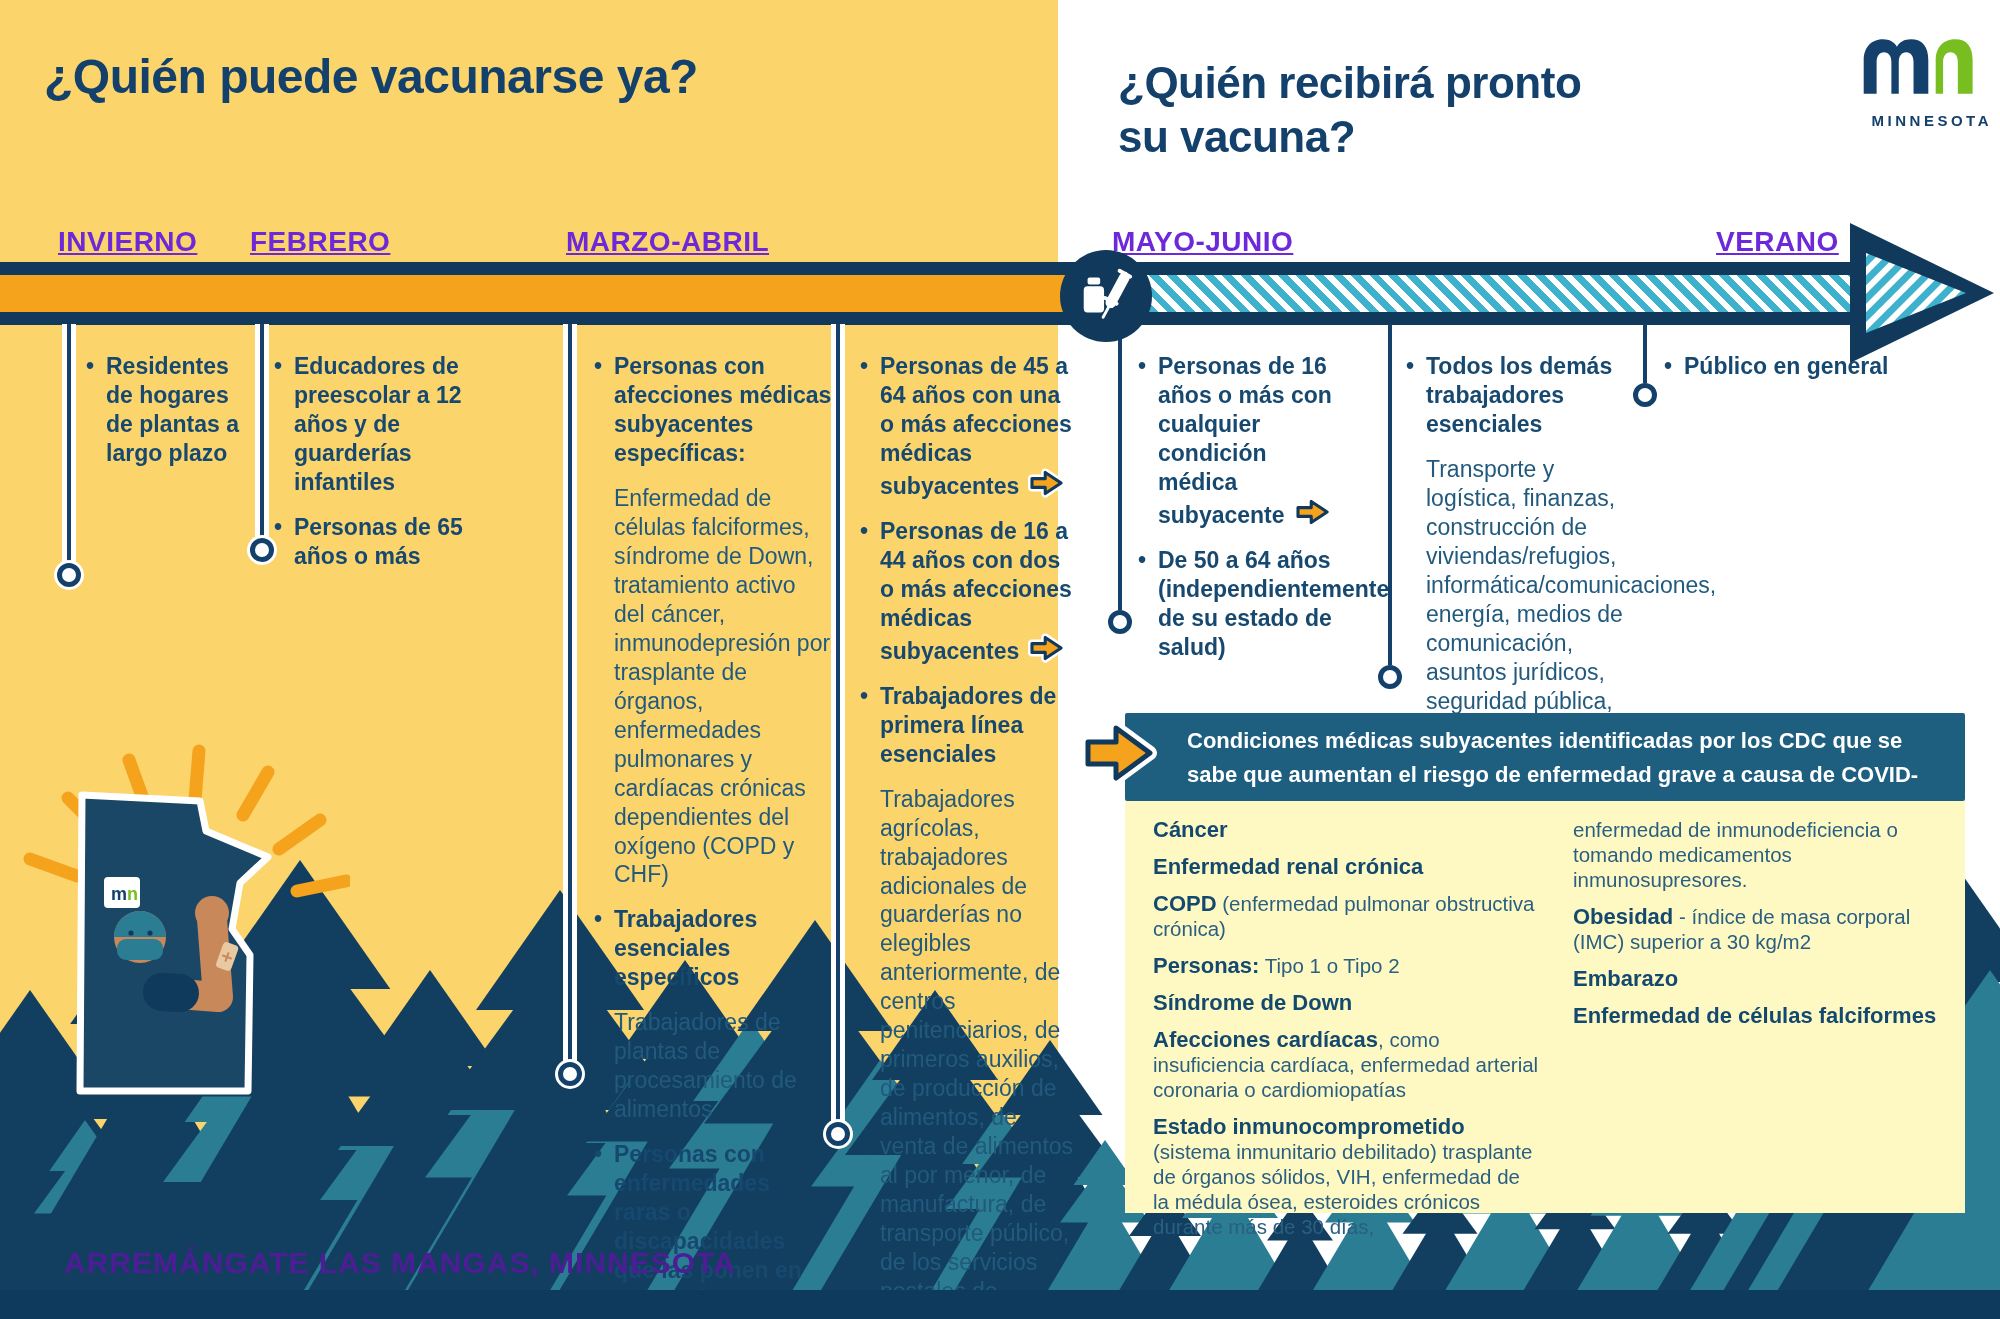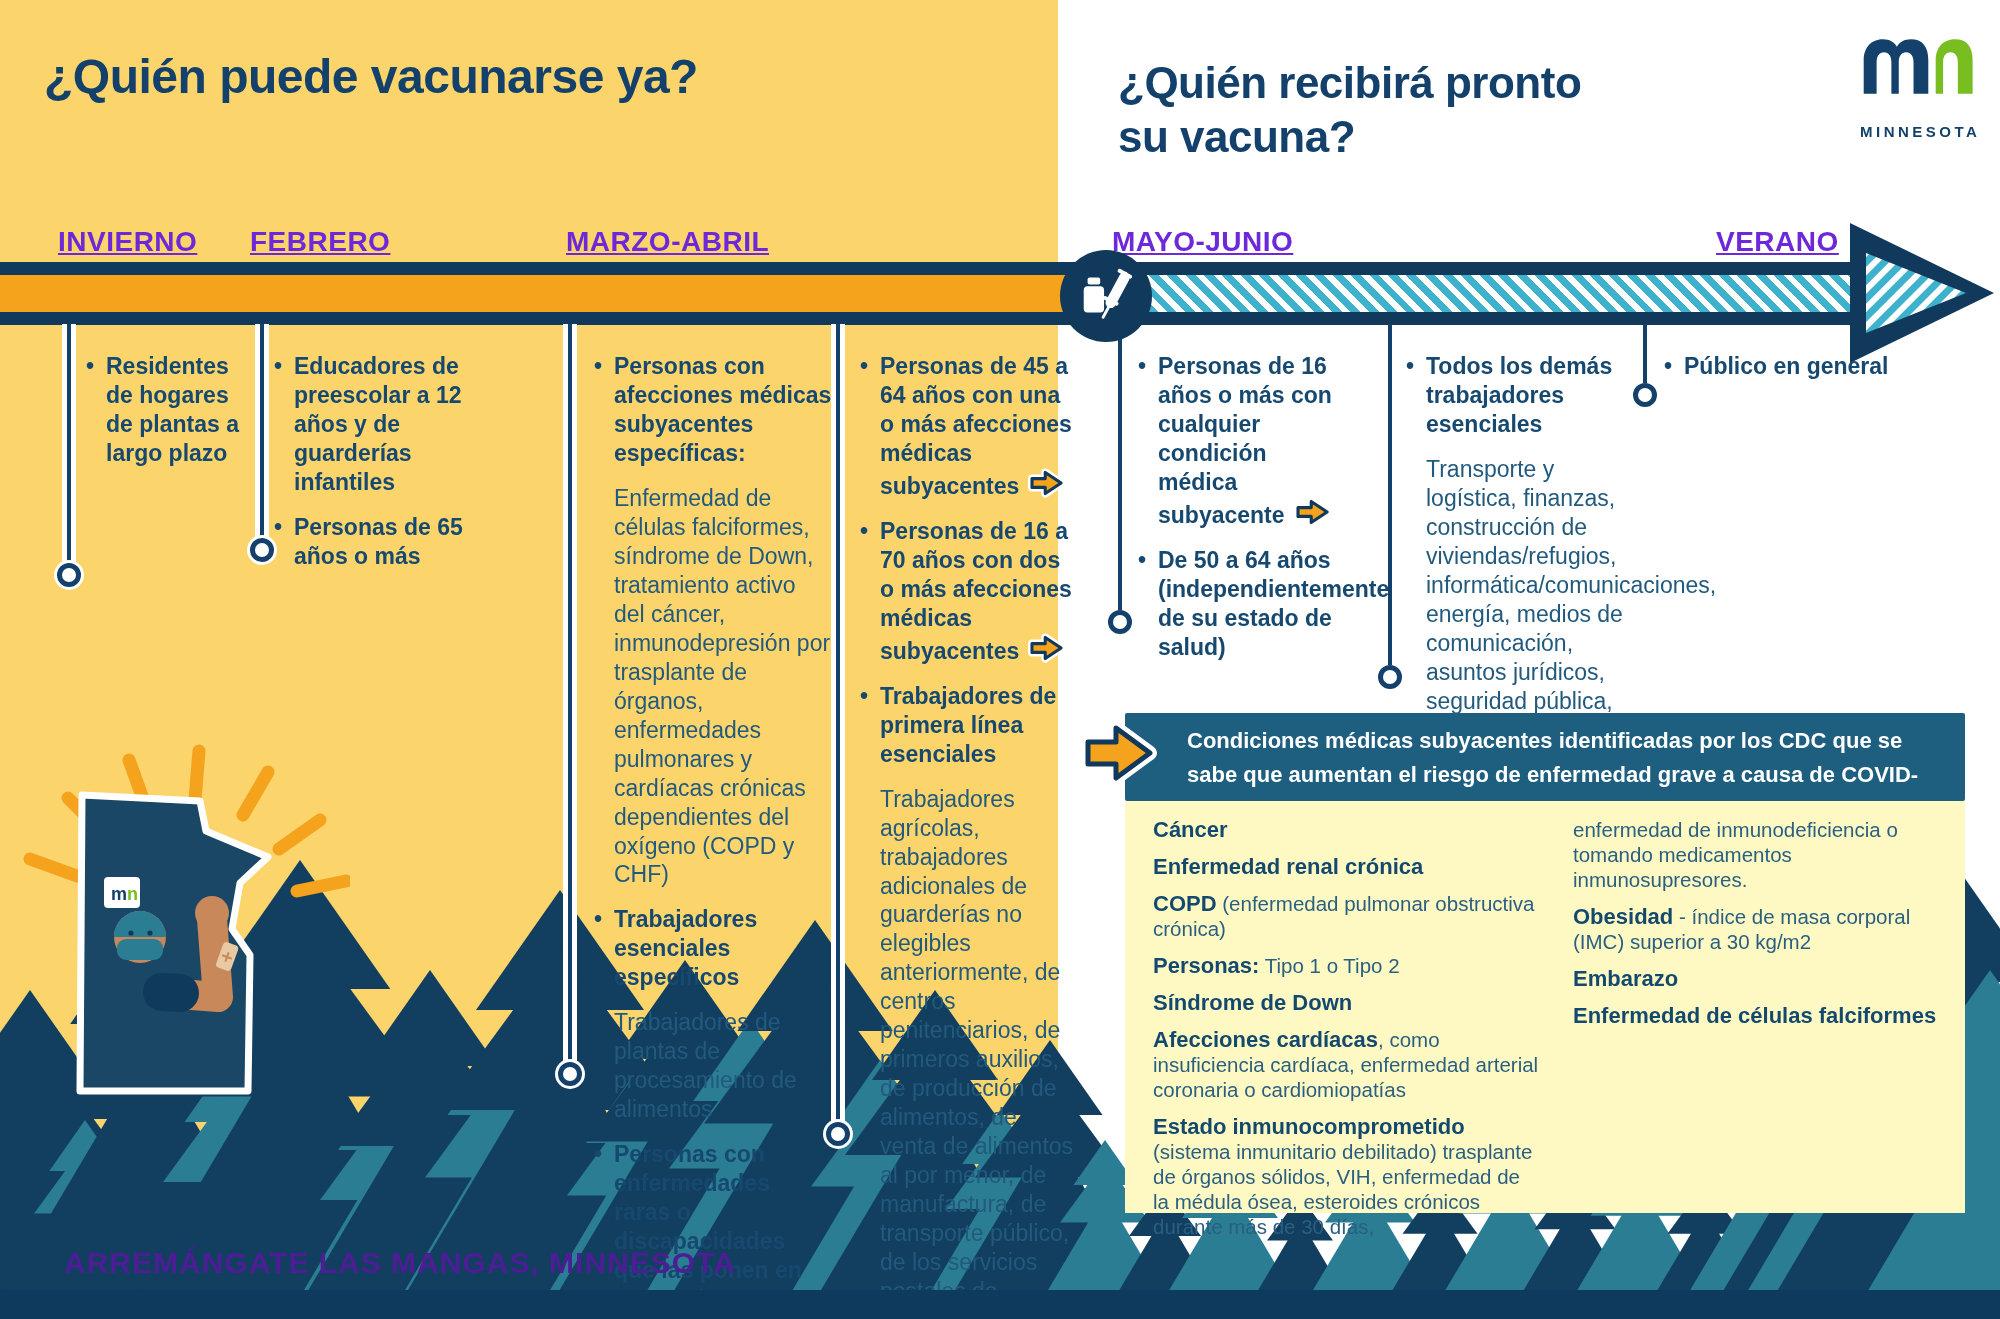--- a/index.html
+++ b/index.html
@@ -61,21 +61,21 @@
 
   
   .forest{left:0;top:722px;width:2000px;height:568px;z-index:3;}
   .figure{left:10px;top:700px;z-index:4;}
   .tagline{left:64px;top:1246px;z-index:9;color:#4c1d95;font-weight:700;
            font-size:30px;letter-spacing:1px;}
   .bottom-bar{left:0;top:1290px;width:2000px;height:29px;background:#0E3A5E;z-index:9;}
 
   
   .mn-logo{left:1860px;top:36px;width:132px;z-index:6;text-align:left;}
-  .mn-caption{color:#14416B;font-weight:700;font-size:15px;letter-spacing:3.5px;margin-top:21px;}
+  .mn-caption{color:#14416B;font-weight:700;font-size:15px;letter-spacing:3.5px;margin-top:10px;text-align:right;}
 </style>
 </head>
 <body>
 
 <div class="canvas">
 
   <div class="abs bg-yellow"></div>
   <div class="abs bg-white"></div>
 
   <div class="abs title-main title-left">¿Quién puede vacunarse ya?</div>
@@ -158,21 +158,21 @@
       <div class="item"><span>Enfermedad de células falciformes, síndrome de Down, tratamiento activo del cáncer, inmunodepresión por trasplante de órganos, enfermedades pulmonares y cardíacas crónicas dependientes del oxígeno (COPD y CHF)</span></div>
       <div class="item bullet bold"><span>Trabajadores esenciales específicos</span></div>
       <div class="item"><span>Trabajadores de plantas de procesamiento de alimentos</span></div>
       <div class="item bullet bold"><span>Personas con enfermedades raras o discapacidades que las ponen en mayor riesgo.</span></div>
     </div>
   <div class="abs col" id="col3" style="left:858px;top:352px;width:216px">
       <div class="item bullet bold"><span>Personas de 45 a 64 años con una o más afecciones médicas subyacentes</span><svg width="40" height="30" viewBox="0 0 44 34" class="inline-arrow">
           <path d="M5,12 h15 v-7 l18,12 -18,12 v-7 h-15 z" fill="none" stroke="#ffffff" stroke-width="9" stroke-linejoin="round"></path>
           <path d="M5,12 h15 v-7 l18,12 -18,12 v-7 h-15 z" fill="#F5A21D" stroke="#11395C" stroke-width="3.5" stroke-linejoin="round"></path>
         </svg></div>
-      <div class="item bullet bold"><span>Personas de 16 a 70 años con dos o más afecciones médicas subyacentes</span><svg width="40" height="30" viewBox="0 0 44 34" class="inline-arrow">
+      <div class="item bullet bold"><span>Personas de 16 a 44 años con dos o más afecciones médicas subyacentes</span><svg width="40" height="30" viewBox="0 0 44 34" class="inline-arrow">
           <path d="M5,12 h15 v-7 l18,12 -18,12 v-7 h-15 z" fill="none" stroke="#ffffff" stroke-width="9" stroke-linejoin="round"></path>
           <path d="M5,12 h15 v-7 l18,12 -18,12 v-7 h-15 z" fill="#F5A21D" stroke="#11395C" stroke-width="3.5" stroke-linejoin="round"></path>
         </svg></div>
       <div class="item bullet bold"><span>Trabajadores de primera línea esenciales</span></div>
       <div class="item"><span>Trabajadores agrícolas, trabajadores adicionales de guarderías no elegibles anteriormente, de centros penitenciarios, de primeros auxilios, de producción de alimentos, de venta de alimentos al por menor, de manufactura, de transporte público, de los servicios postales de EE.UU.</span></div>
     </div>
   <div class="abs col" id="col4" style="left:1136px;top:352px;width:202px">
       <div class="item bullet bold"><span>Personas de 16 años o más con cualquier condición médica subyacente</span><svg width="40" height="30" viewBox="0 0 44 34" class="inline-arrow">
           <path d="M5,12 h15 v-7 l18,12 -18,12 v-7 h-15 z" fill="none" stroke="#ffffff" stroke-width="9" stroke-linejoin="round"></path>
           <path d="M5,12 h15 v-7 l18,12 -18,12 v-7 h-15 z" fill="#F5A21D" stroke="#11395C" stroke-width="3.5" stroke-linejoin="round"></path>

